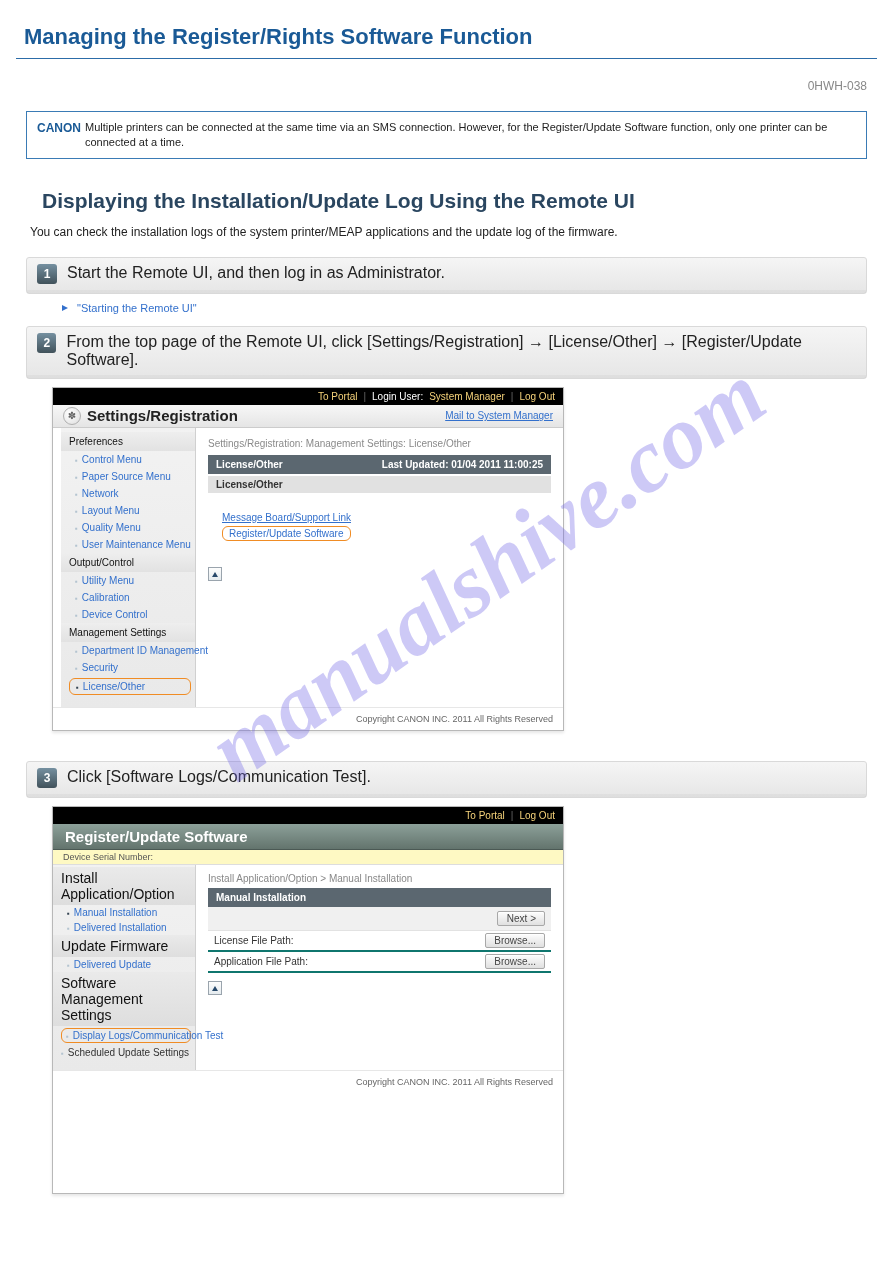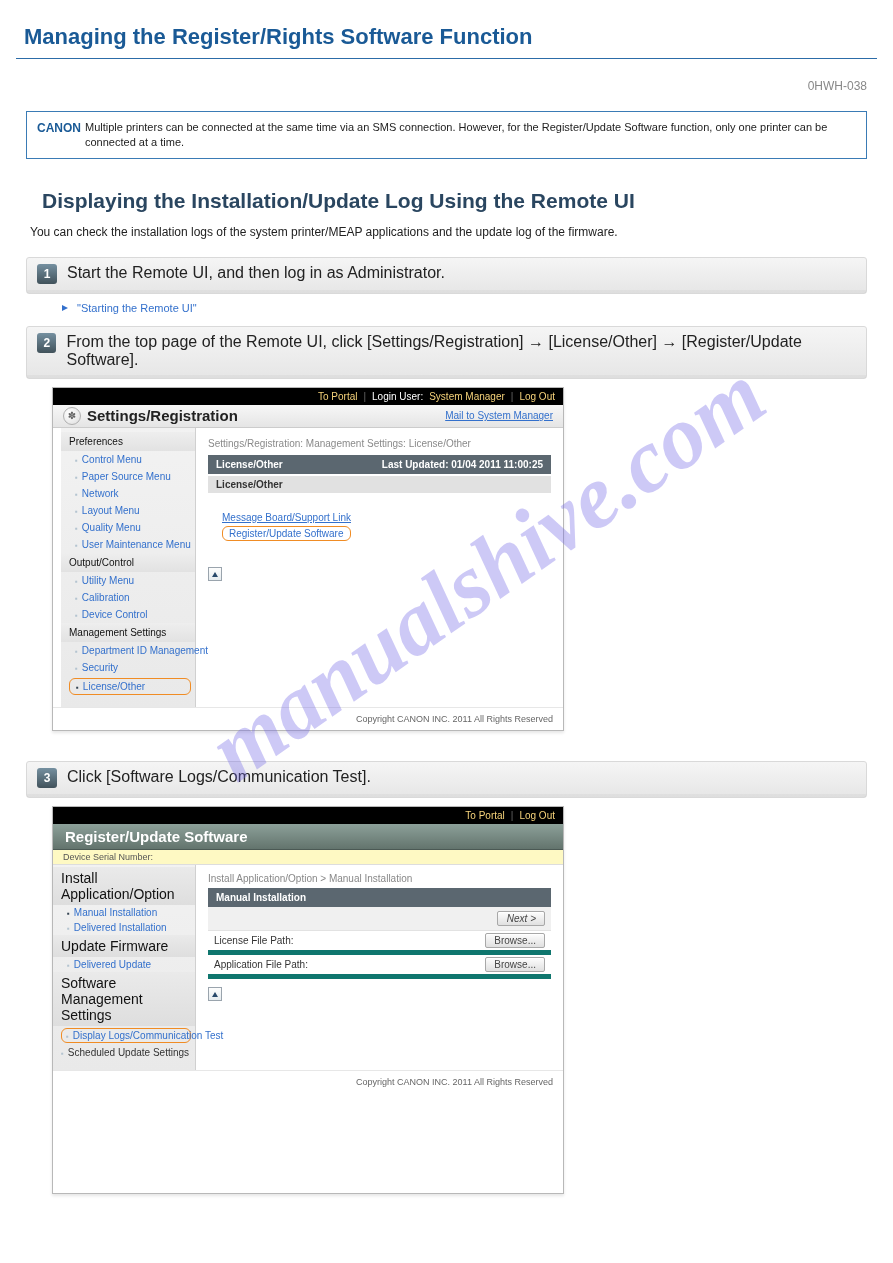--- a/index.html
+++ b/index.html
@@ -213,33 +213,32 @@
   }
   .main2 { padding: 8px 12px 20px 12px; }
   .crumbs2 { color: #888; font-size: 10px; margin-bottom: 4px; }
   .hdr2 {
     background: #5b6770; color: #fff; font-weight: bold;
     padding: 4px 8px; font-size: 10px;
   }
   .next-row {
     background: #f0f0f0; text-align: right; padding: 4px 6px;
     border-bottom: 1px solid #e2e2e2;
-    font-style: italic;
   }
   .btn3d {
     display: inline-block; min-width: 48px;
     background: linear-gradient(#fdfdfd,#e0e0e0);
     border: 1px solid #a8a8a8; border-radius: 2px;
     font-size: 10px; color: #454545; padding: 1px 8px;
     box-shadow: inset 0 1px 0 #fff;
   }
   .path-row {
     display: flex; justify-content: space-between; align-items: center;
     padding: 2px 6px; font-size: 10px; color: #333;
-    border-bottom: 5px solid #0f766e;
+    border-bottom: 2px solid #0f766e;
   }
 
   
   .wm {
     position: absolute;
     font-size: 90px;
     color: rgba(112,100,230,0.35);
     font-weight: bold;
     transform: rotate(-35deg);
     pointer-events: none;

